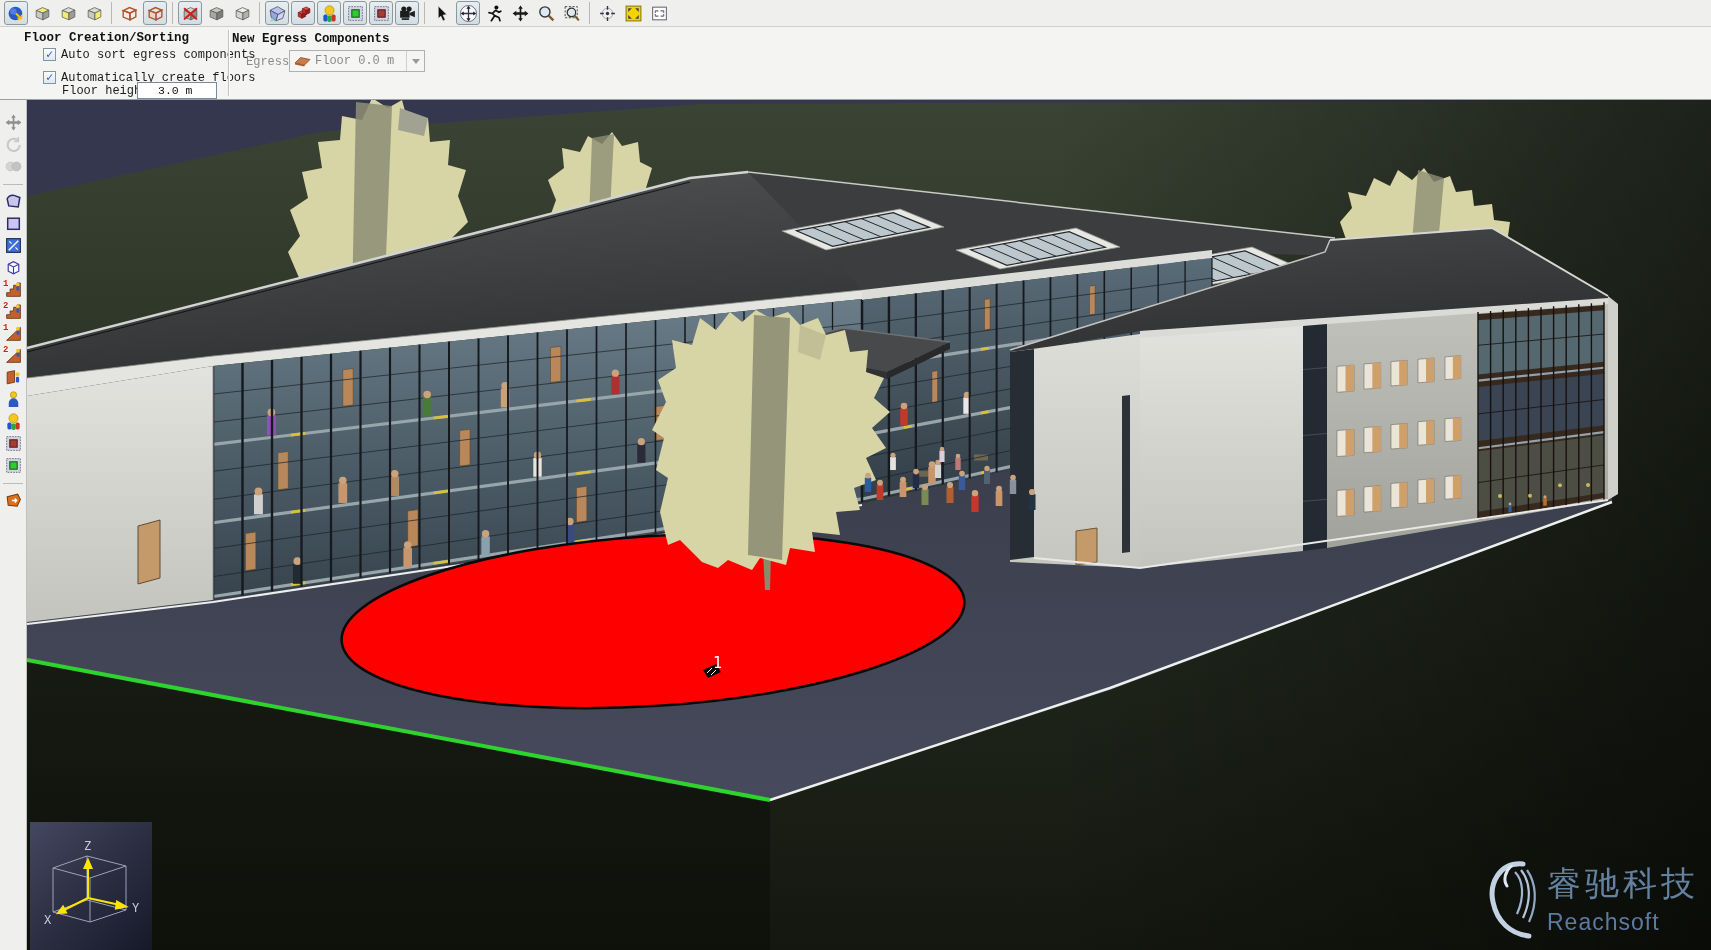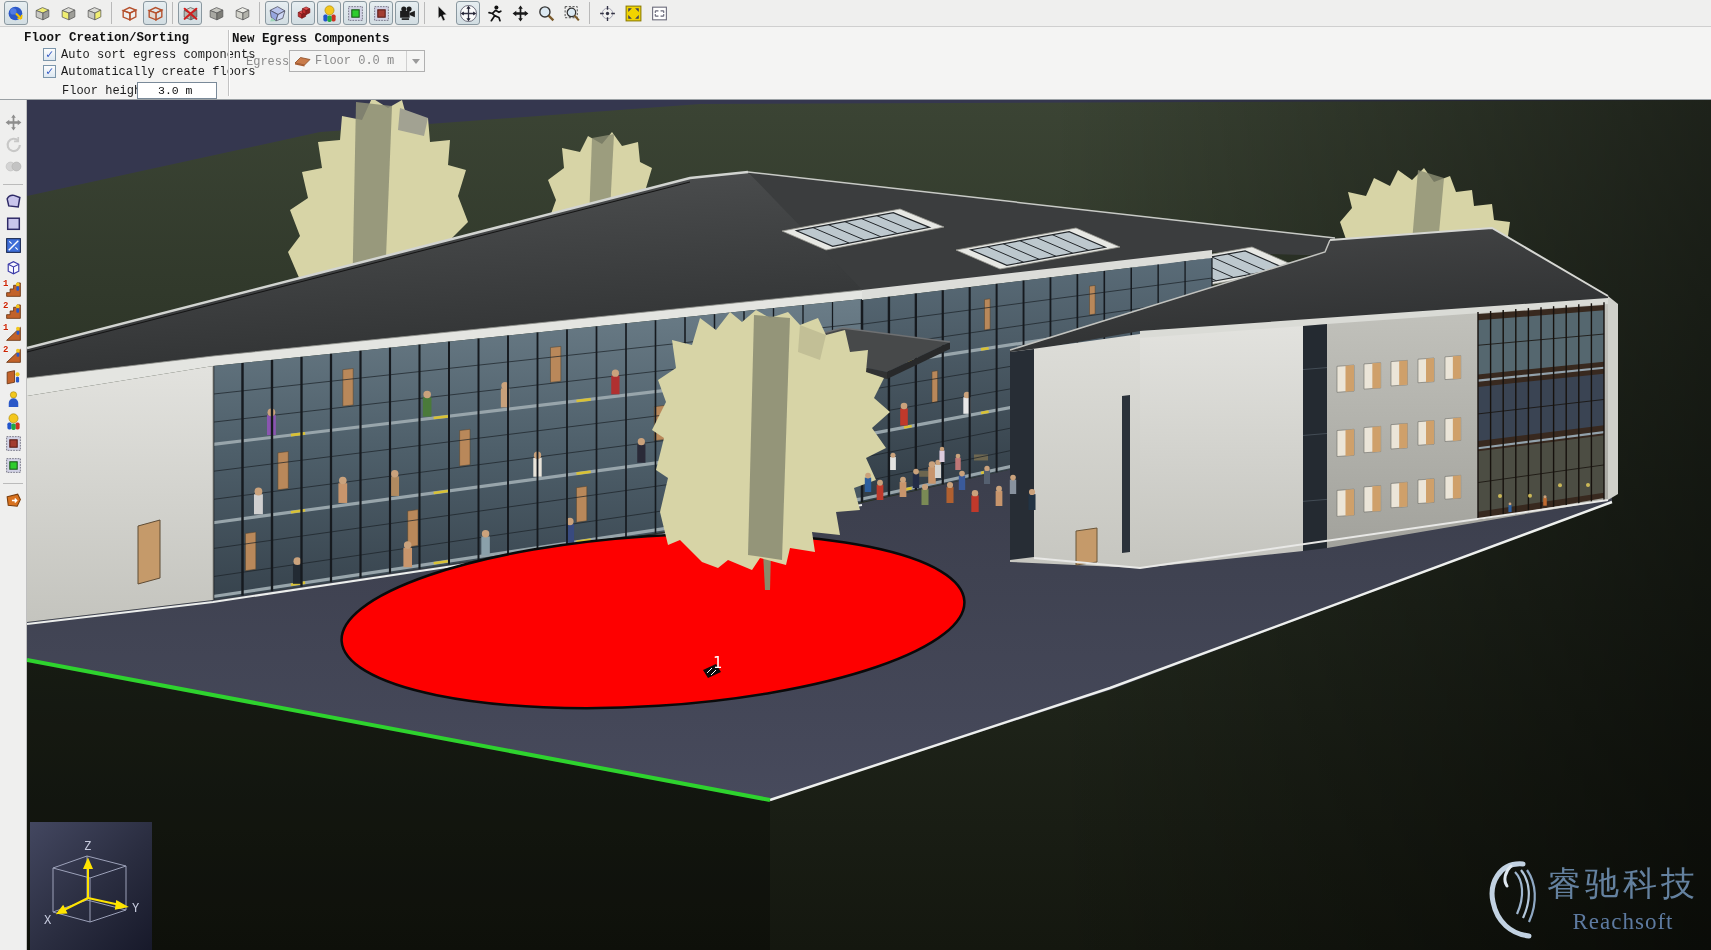--- a/index.html
+++ b/index.html
@@ -39,21 +39,21 @@
     border-right:1px solid #c0c0c0;box-sizing:border-box;display:flex;flex-direction:column;align-items:center;padding-top:12px;}
   .left-toolbar .tbtn{width:24px;height:21px;margin:0 0 1px 0;}
   .lsep{width:20px;height:1px;background:#bbb;margin:6px 0;}
   
   .viewport{position:absolute;left:27px;top:100px;width:1684px;height:850px;background:#35374f;}
   #scene{position:absolute;left:0;top:0;width:100%;height:100%;display:block;}
   .axis-widget{position:absolute;left:3px;top:722px;width:122px;height:128px;
     background:linear-gradient(135deg,#434760 0%,#2a2d40 55%,#17192a 100%);}
   .logo{position:absolute;right:12px;bottom:10px;display:flex;align-items:center;gap:10px;}
   .logo-cn{font-family:"DejaVu Sans",sans-serif;font-size:34px;letter-spacing:4px;color:#64819f;}
-  .logo-en{font-family:Liberation Serif, serif;font-size:23px;letter-spacing:1px;color:#5d7aa0;margin-top:2px;text-align:center;}
+  .logo-en{font-family:Liberation Sans, sans-serif;font-size:23px;letter-spacing:1px;color:#5d7aa0;margin-top:2px;}
 </style>
 </head>
 <body>
 
 <div class="app">
 
   <div class="top-toolbar" id="top-toolbar">
       <div class="tbtn pressed">
         <svg width="19" height="19" viewBox="0 0 18 18">
           <circle cx="8" cy="9" r="6.5" fill="#2a57c8"></circle>
@@ -233,21 +233,21 @@
         </svg>
       </div>
     </div>
 
   <div class="ribbon">
     <div class="g-title" style="left:24px;top:4px">Floor Creation/Sorting</div>
     <div class="cb-row" style="left:43px;top:21px">
       <span class="cb checked"></span>
       <span class="cb-label">Auto sort egress components</span>
     </div>
-    <div class="cb-row" style="left:43px;top:38px">
+    <div class="cb-row" style="left:43px;top:44px">
       <span class="cb checked"></span>
       <span class="cb-label">Automatically create floors</span>
     </div>
     <div class="fh-label" style="left:62px;top:57px">Floor height:</div>
     <input class="fh-input" style="left: 137px; top: 55px; padding-left: 20px;" value="3.0 m">
     <div class="vsep" style="left:228px;top:3px;height:66px"></div>
     <div class="g-title" style="left:232px;top:5px">New Egress Components</div>
     <div class="grp-label" style="left:246px;top:28px">Egress:</div>
     <div class="dropdown" style="left:289px;top:23px">
       <svg width="17" height="12" viewBox="0 0 17 12">

